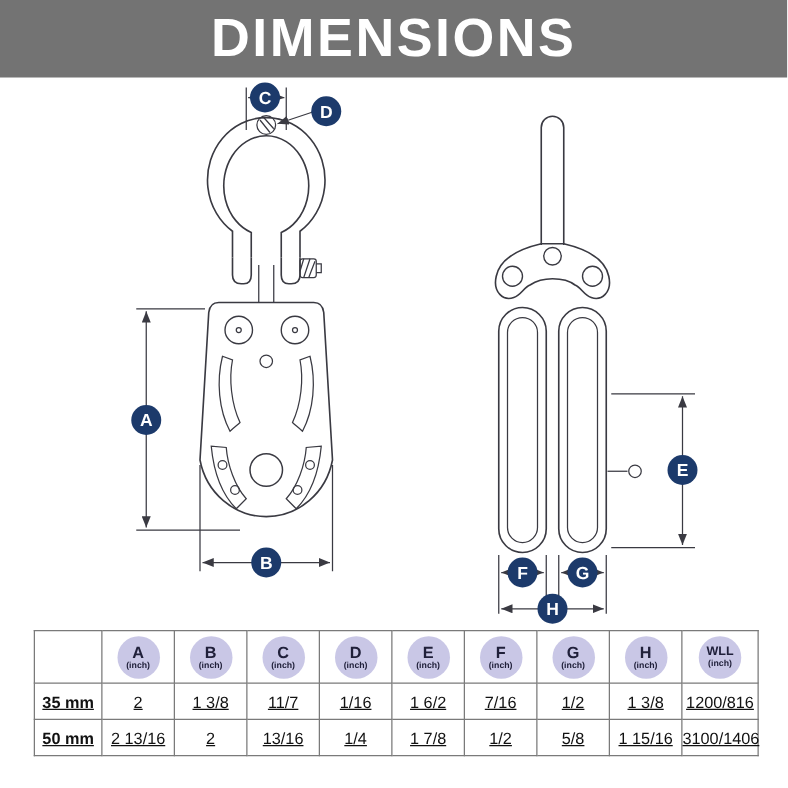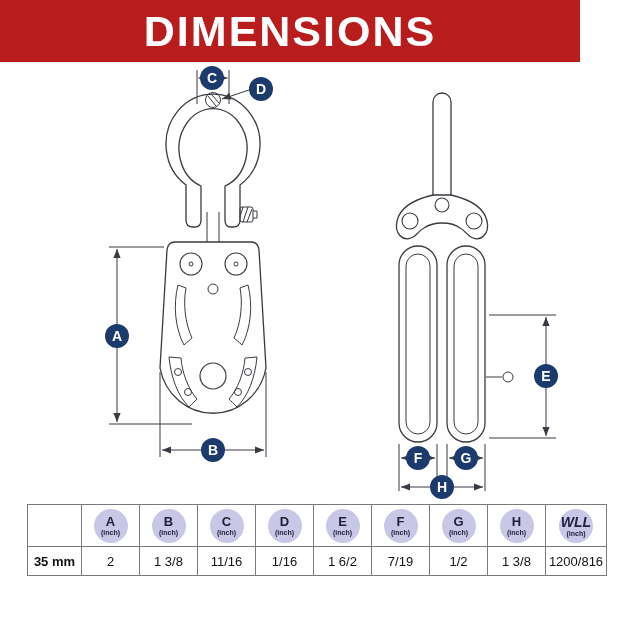--- a/index.html
+++ b/index.html
@@ -1,21 +1,21 @@
 <!DOCTYPE html>
 <html><head>
 <meta charset="utf-8">
 <style>
   * { margin:0; padding:0; box-sizing:border-box; }
   html,body { width:630px; height:630px; background:#fff; font-family:"Liberation Sans",sans-serif; }
   .page { position:relative; width:630px; height:630px; background:#fff; overflow:hidden; }
 
   .title-bar {
-    position:absolute; top:0; left:0; width:580px; height:62px;
-    background:#b91c1c; display:flex; align-items:center; justify-content:center;
+    position:absolute; top:0; left:0; width:630px; height:62px;
+    background:#737373; display:flex; align-items:center; justify-content:center;
   }
   .title-bar h1 {
     color:#ffffff; font-size:43px; font-weight:800; letter-spacing:2px; line-height:1;
   }
 
   svg.drawing { position:absolute; top:62px; left:0; }
 
   .dim-label {
     position:absolute; width:24px; height:24px; border-radius:50%;
     background:#1c3a6b; color:#fff; font-size:14px; font-weight:700;
@@ -23,31 +23,31 @@
   }
 
   .dim-table {
     position:absolute; left:27px; top:504px; width:579px;
     border-collapse:collapse; table-layout:fixed; background:#fff;
   }
   .dim-table th, .dim-table td {
     border:1px solid #7a7a7a; text-align:center; vertical-align:middle; padding:0;
   }
   .dim-table thead th { height:42px; }
-  .dim-table td { height:29px; font-size:13px; color:#111; }
+  .dim-table td { height:29px; font-size:13px; color:#111;text-decoration:underline; }
   .rowlabel { font-weight:700; font-size:12px; color:#111; }
 
   .hdr-circle {
     width:34px; height:34px; margin:0 auto; border-radius:50%;
     background:#c9c7e6; display:flex; flex-direction:column;
     align-items:center; justify-content:center; line-height:1;
   }
   .hdr-letter { font-size:13px; font-weight:700; color:#20203a; }
   .hdr-unit   { font-size:7px; color:#20203a; margin-top:1px; }
-  .hdr-circle.wll .hdr-letter { font-size:14px;font-style:italic; }
+  .hdr-circle.wll .hdr-letter { font-size:10px; }
 </style>
 </head>
 <body>
 
 <div class="page">
 
   <header class="title-bar">
     <h1>DIMENSIONS</h1>
   </header>
 
@@ -215,24 +215,36 @@
             <span class="hdr-unit">(inch)</span>
           </div>
         </th>
       </tr>
     </thead>
     <tbody>
       <tr>
         <td class="rowlabel">35 mm</td>
         <td>2</td>
         <td>1 3/8</td>
-        <td>11/16</td>
+        <td>11/7</td>
         <td>1/16</td>
         <td>1 6/2</td>
-        <td>7/19</td>
+        <td>7/16</td>
         <td>1/2</td>
         <td>1 3/8</td>
         <td>1200/816</td>
       </tr>
+      <tr>
+        <td class="rowlabel">50 mm</td>
+        <td>2 13/16</td>
+        <td>2</td>
+        <td>13/16</td>
+        <td>1/4</td>
+        <td>1 7/8</td>
+        <td>1/2</td>
+        <td>5/8</td>
+        <td>1 15/16</td>
+        <td>3100/1406</td>
+      </tr>
     </tbody>
   </table>
 
 </div>
 
 </body></html>

